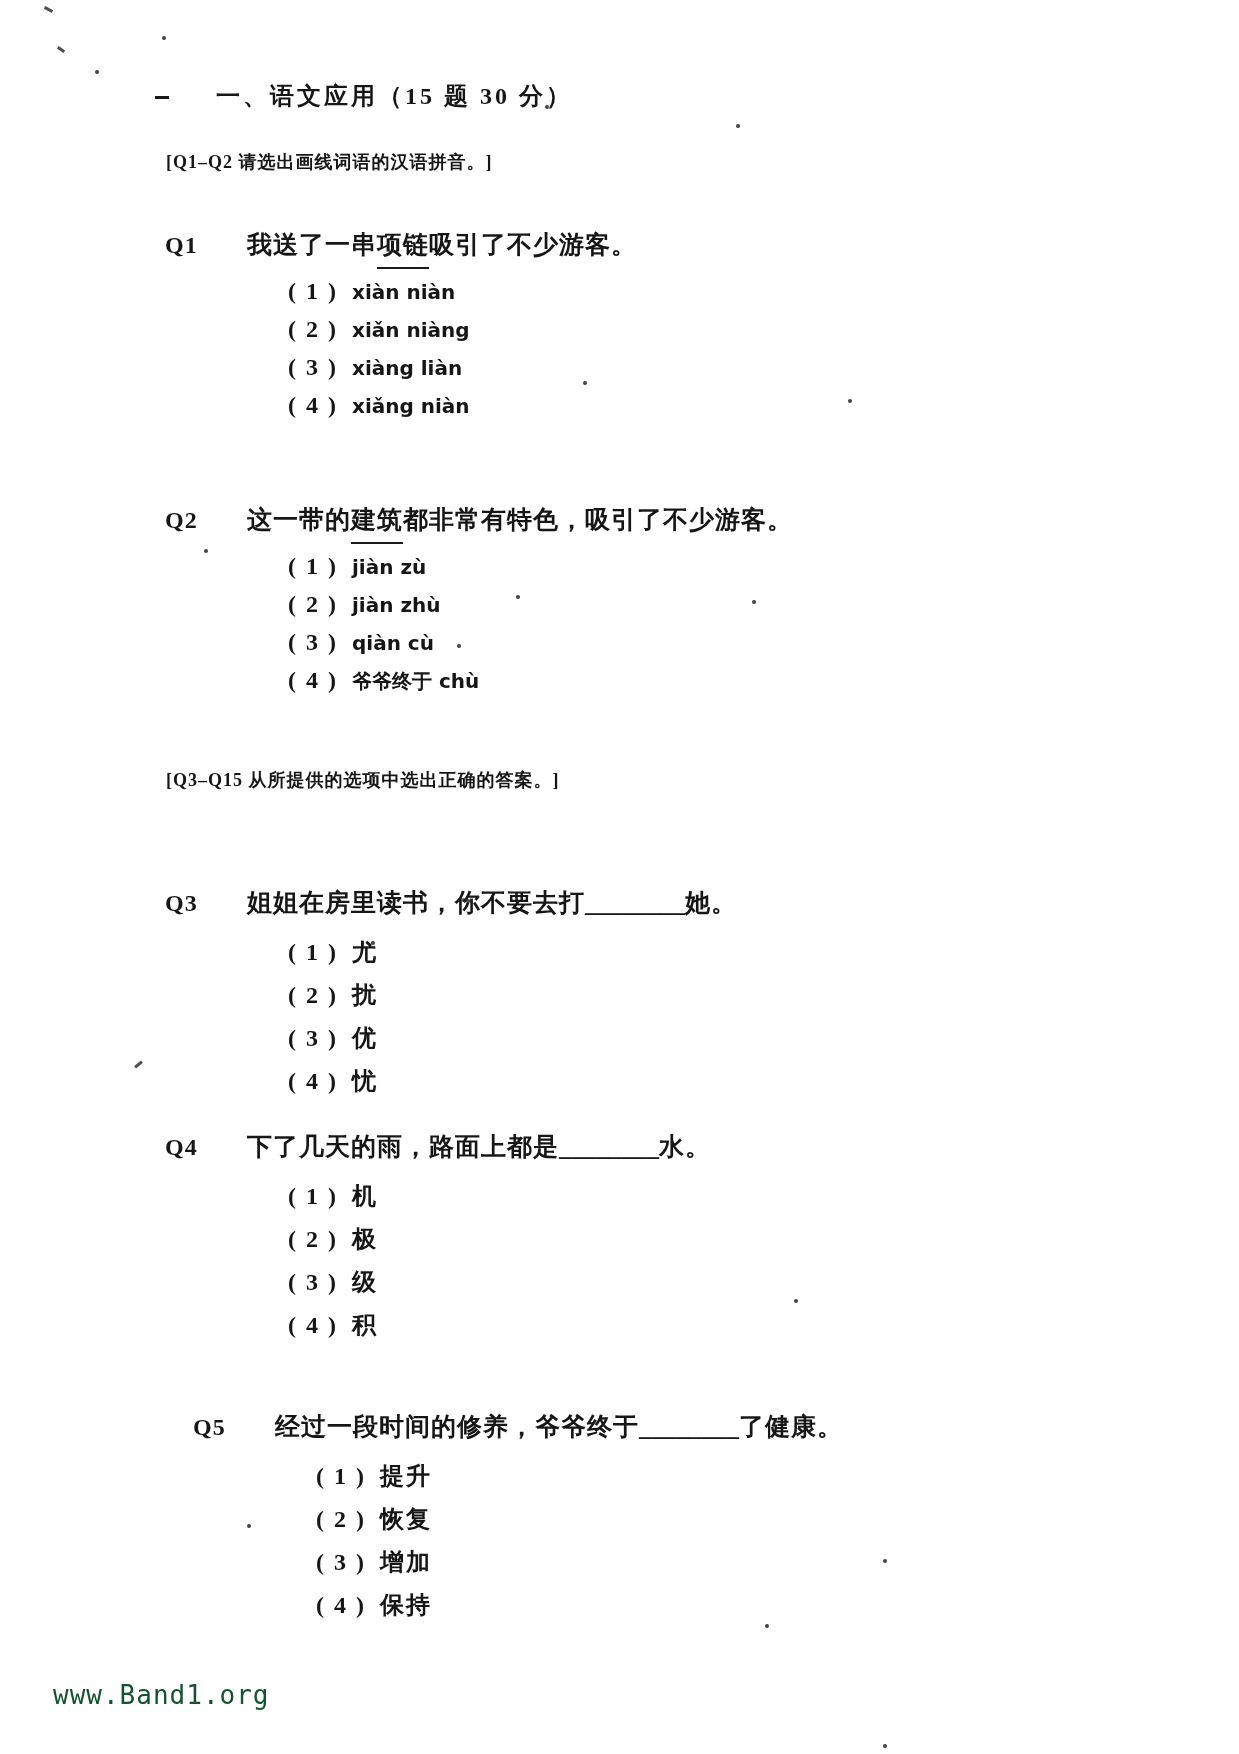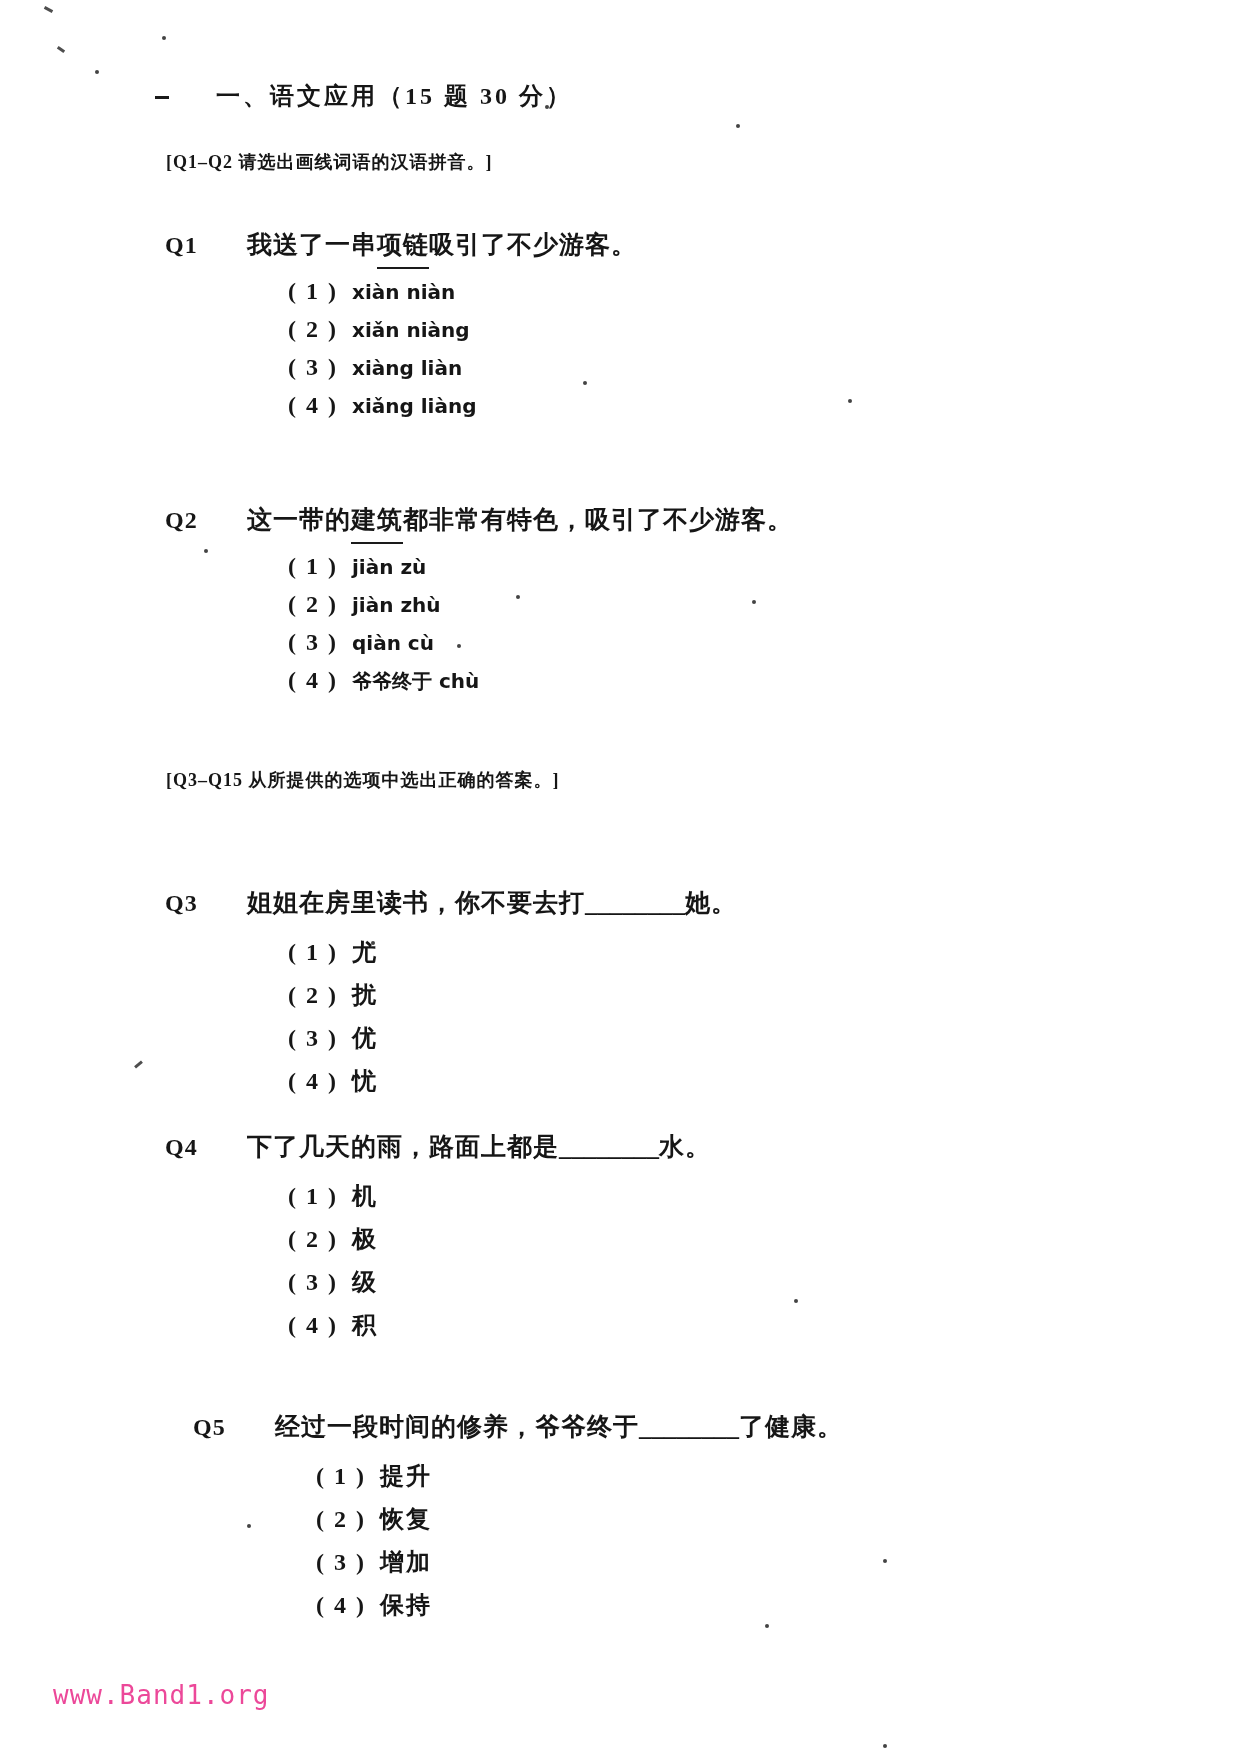--- a/index.html
+++ b/index.html
@@ -50,21 +50,21 @@
   .opts { margin: 12px 0 0 123px; }
   .opt { line-height: 37px; font-size: 24px; font-weight: bold; }
   .opts-wide .opt { line-height: 43px; }
   .opt-label { display: inline-block; margin-right: 14px; letter-spacing: 2px; }
   .pinyin { font-family: "DejaVu Sans", sans-serif; font-weight: bold; font-size: 20px; }
   .hanzi { letter-spacing: 2px; }
 
   .watermark {
     position: absolute; left: 53px; top: 1680px;
     font-family: "DejaVu Sans Mono", "Liberation Mono", monospace;
-    font-size: 26px; color: #ec4899; letter-spacing: 1px;
+    font-size: 26px; color: #14532d; letter-spacing: 1px;
   }
 
   
   .speck { position: absolute; background: #222; border-radius: 50%; opacity: .85; }
   .dash  { position: absolute; background: #222; opacity: .8; }
 </style>
 </head>
 <body>
 
 <div class="page">
@@ -75,21 +75,21 @@
   <div class="instruction instr-1">[Q1–Q2 请选出画线词语的汉语拼音。]</div>
 
   <div class="question q1">
     <div class="qrow">
       <span class="qnum">Q1</span><span class="qtext"><span>我送了一串</span><span class="u">项链</span><span class="blank"></span><span>吸引了不少游客。</span></span>
     </div>
     <div class="opts">
       <div class="opt"><span class="opt-label">( 1 )</span><span class="pinyin">xiàn niàn</span></div>
       <div class="opt"><span class="opt-label">( 2 )</span><span class="pinyin">xiǎn niàng</span></div>
       <div class="opt"><span class="opt-label">( 3 )</span><span class="pinyin">xiàng liàn</span></div>
-      <div class="opt"><span class="opt-label">( 4 )</span><span class="pinyin">xiǎng liàng</span></div>
+      <div class="opt"><span class="opt-label">( 4 )</span><span class="pinyin">xiǎng niàn</span></div>
     </div>
   </div>
 
   <div class="question q2">
     <div class="qrow">
       <span class="qnum">Q2</span><span class="qtext"><span>这一带的</span><span class="u">建筑</span><span class="blank"></span><span>都非常有特色，吸引了不少游客。</span></span>
     </div>
     <div class="opts">
       <div class="opt"><span class="opt-label">( 1 )</span><span class="pinyin">jiàn zù</span></div>
       <div class="opt"><span class="opt-label">( 2 )</span><span class="pinyin">jiàn zhù</span></div>

